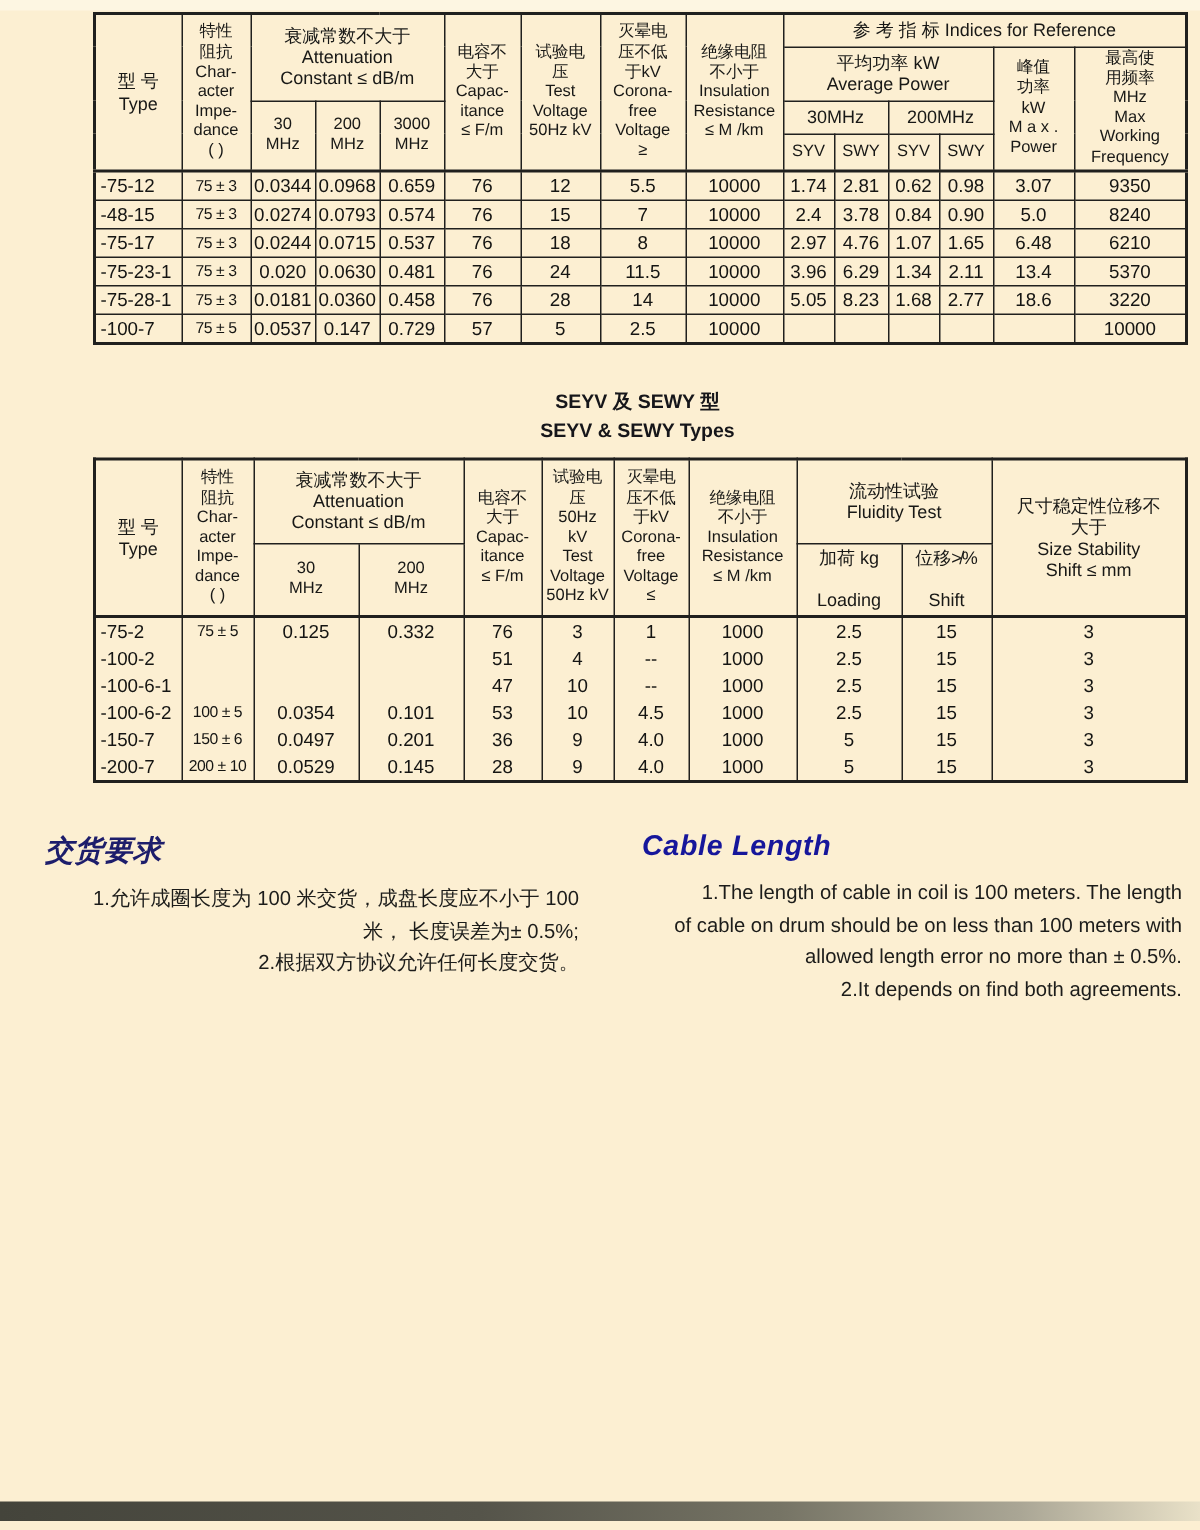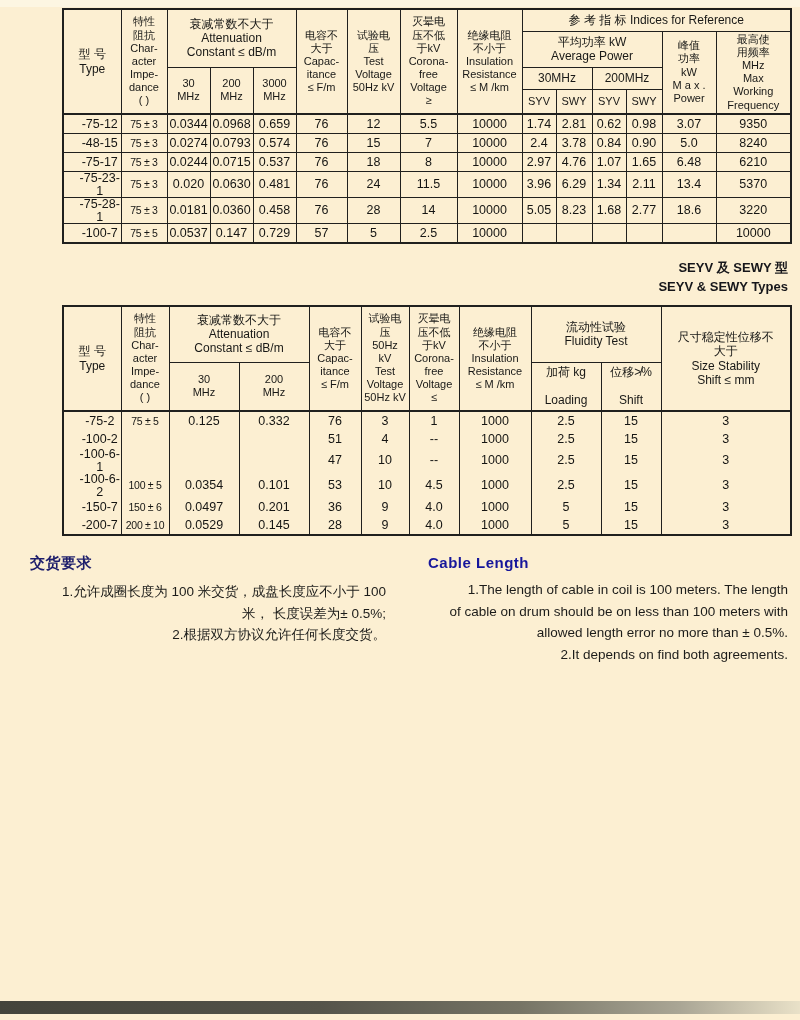--- a/index.html
+++ b/index.html
@@ -17,42 +17,42 @@
   table.spec th,table.spec td{
     border:1px solid #20201e;padding:0;text-align:center;vertical-align:middle;
     overflow:hidden;
   }
   table.spec thead th{
     white-space:pre-line;font-weight:normal;font-size:11px;line-height:1.2;color:#181816;
   }
   table.spec thead{border-bottom:2px solid #20201e;}
   table.spec thead th.gh{font-size:12px;}
   table.spec tbody td{font-size:12.5px;height:18px;line-height:1;color:#151513;}
-  table.spec tbody td:first-child{text-align:center;padding-left:15px;}
+  table.spec tbody td:first-child{text-align:left;padding-left:3px;}
   table.spec tbody td:nth-child(2){font-size:10.5px;letter-spacing:-0.3px;text-align:center;}
 
   #table1{top:8px;left:62px;width:728px;}
   #table1 tr.hr1{height:22px;}
   #table1 tr.hr2{height:36px;}
   #table1 tr.hr3{height:22px;}
   #table1 tr.hr4{height:25px;}
 
   .caption{
-    position:absolute;top:259px;left:62px;width:726px;text-align:right;
+    position:absolute;top:259px;left:62px;width:726px;text-align:center;
     font-weight:bold;font-size:13px;line-height:1.45;color:#16161a;
   }
   #table2{top:305px;left:62px;width:728px;}
   #table2 tr.hr1{height:56px;}
   #table2 tr.hr2{height:49px;}
   #table2 tbody td{border-top:none;border-bottom:none;}
 
   .notes{position:absolute;top:554px;left:30px;width:760px;display:flex;}
   .notes .col-cn{width:356px;}
   .notes .col-en{width:360px;margin-left:42px;}
-  .notes h3{margin:0 0 8px 0;font-size:15px;letter-spacing:0.5px;}
+  .notes h3{margin:0 0 8px 0;font-size:19px;letter-spacing:0.5px;font-style:italic;}
   .notes .col-cn h3{color:#1d1d6b;}
   .notes .col-en h3{color:#16169b;}
   .notes p{margin:0;font-size:13.5px;line-height:1.6;text-indent:1.9em;color:#1c1c1a;text-align:right;}
 
   .footer-bar{
     position:absolute;left:0;top:1001px;width:800px;height:13px;
     background:linear-gradient(to right,#44443b 0%,#55544a 40%,#767465 65%,#aaa695 85%,#d8d1ba 96%,#e9e1c8 100%);
   }
 </style>
 </head>

